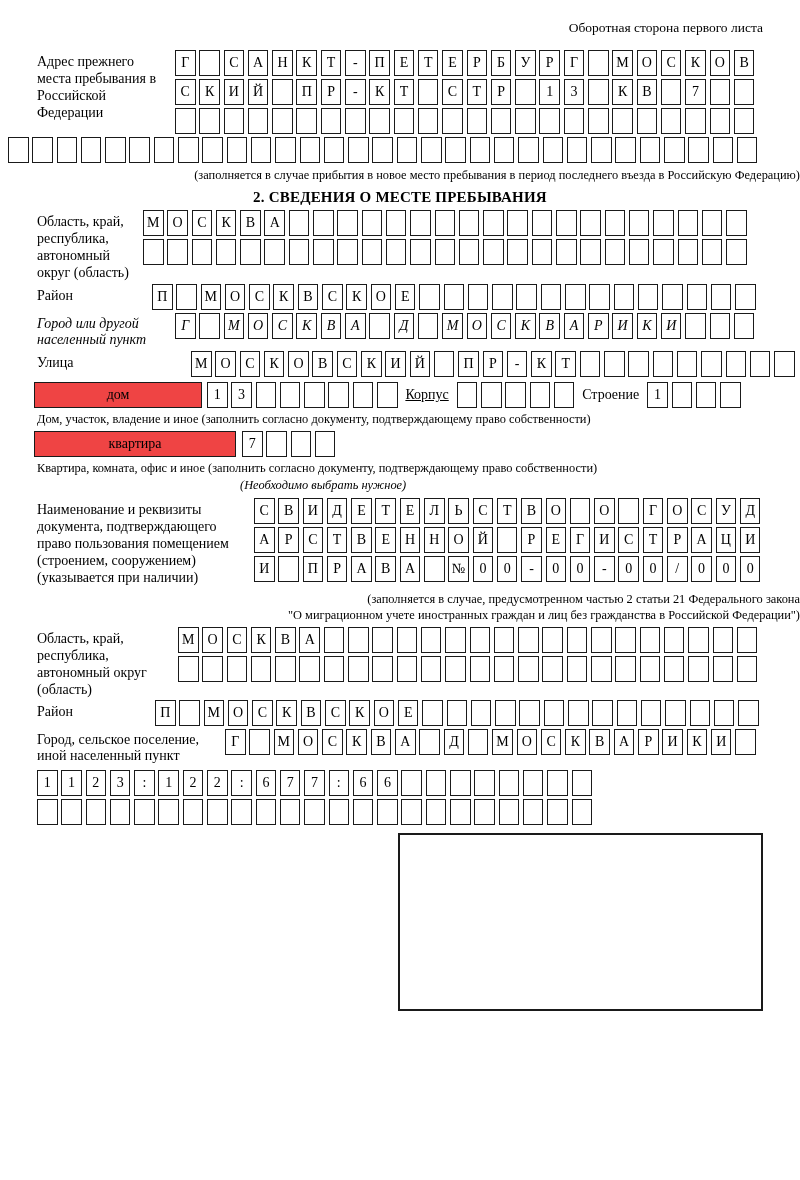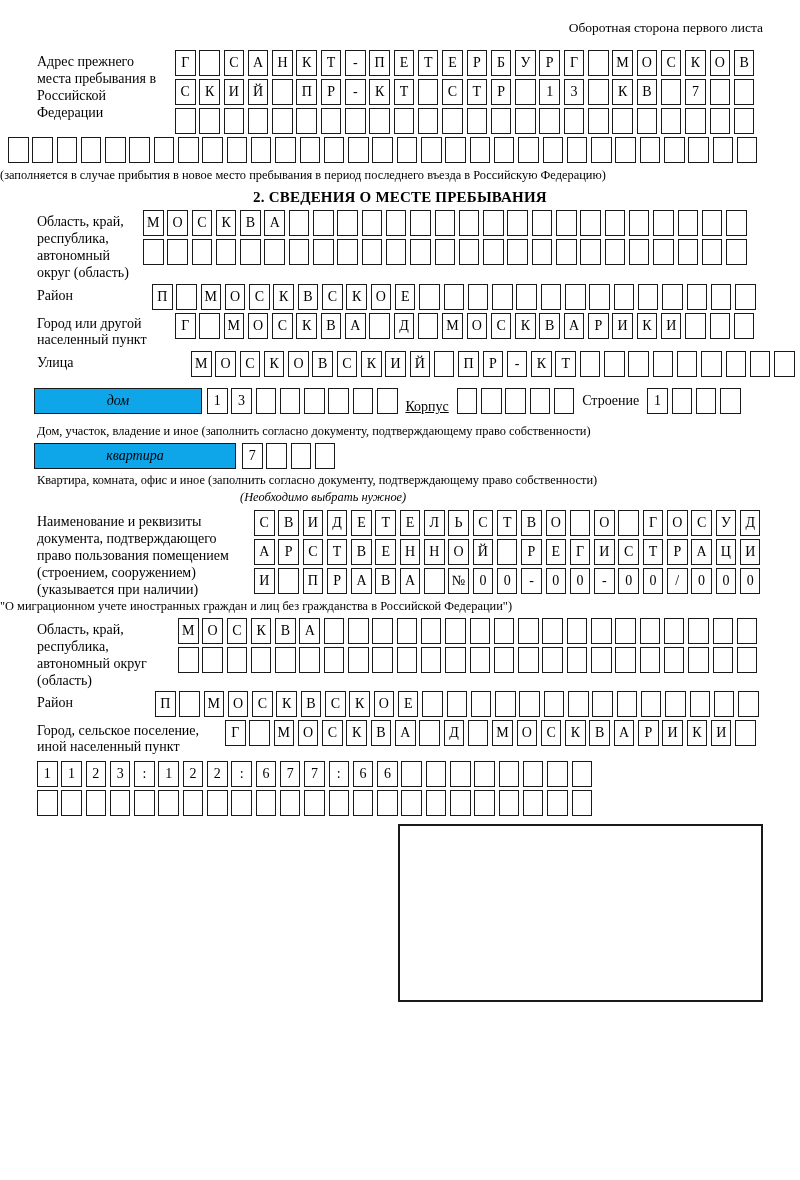--- a/index.html
+++ b/index.html
@@ -4,36 +4,36 @@
 <style>
   html,body{margin:0;padding:0;background:#fff;}
   body{width:800px;height:1180px;color:#000;
        font-family:"Liberation Serif","DejaVu Serif",serif;}
   .page{box-sizing:border-box;width:800px;height:1180px;padding-top:14px;overflow:hidden;position:relative;}
 
   .hnote{font-size:13.5px;text-align:right;padding-right:37px;margin-top:6px;}
 
   .sect-title{font-weight:bold;font-size:15px;text-align:center;margin-top:6px;letter-spacing:.2px;}
   .sub-title{font-weight:bold;font-size:14px;text-align:center;margin-top:6px;}
-  .caption{font-size:12.4px;text-align:left;line-height:16px;}
+  .caption{font-size:12.4px;text-align:right;line-height:16px;}
   .caption-left{font-size:12.4px;margin-left:37px;margin-top:3px;line-height:16px;}
 
   .flexrow{display:flex;align-items:flex-start;margin-left:37px;}
   .flabel{font-size:14px;line-height:17px;box-sizing:border-box;flex:0 0 auto;padding-top:3px;}
 
   .crow{display:flex;flex-wrap:nowrap;}
   .crow + .crow{margin-top:3px;}
   .cellcol{display:flex;flex-direction:column;}
 
   .cell{box-sizing:border-box;flex:0 0 auto;width:20.5px;height:26px;margin-right:3.8px;
         border:1.6px solid #1a1a1a;display:inline-flex;align-items:center;justify-content:center;
         font-size:14px;line-height:1;background:#fff;}
 
   .wbox{box-sizing:border-box;height:26px;border:1.6px solid #1a1a1a;flex:0 0 auto;
-        display:flex;align-items:center;justify-content:center;font-size:14px;background:#0ea5e9;font-style:italic;}
+        display:flex;align-items:center;justify-content:center;font-size:14px;background:#ef4444;}
 
   .inline-lbl{font-size:14px;line-height:26px;flex:0 0 auto;}
 
   .stay-row{display:flex;align-items:center;margin-left:37px;margin-top:5px;}
   .stay-row .flabel{padding-top:0;line-height:26px;}
 
   .choose-note{font-size:12.4px;margin-left:240px;margin-top:2px;font-style:italic;}
 
   .stamp{box-sizing:border-box;width:365px;height:178px;border:2px solid #1a1a1a;margin-left:398px;margin-top:8px;background:#fff;}
   .stamp-note{width:384px;margin-left:388px;margin-top:6px;text-align:center;font-size:12.6px;line-height:18px;}
@@ -249,21 +249,21 @@
         <span class="cell"></span>
         <span class="cell"></span>
         <span class="cell"></span>
         <span class="cell"></span>
         <span class="cell"></span>
         <span class="cell"></span>
         <span class="cell"></span>
       </div>
   </div>
 
-  <div class="flexrow" style="margin-top:3px;">
+  <div class="flexrow" style="margin-top:3px;font-style:italic;">
     <div class="flabel" style="width:138px;padding-right:10px;line-height:16px;">Город или другой населенный пункт</div>
     <div class="crow">
         <span class="cell">Г</span>
         <span class="cell"></span>
         <span class="cell">М</span>
         <span class="cell">О</span>
         <span class="cell">С</span>
         <span class="cell">К</span>
         <span class="cell">В</span>
         <span class="cell">А</span>
@@ -322,21 +322,21 @@
     <span class="crow">
         <span class="cell">1</span>
         <span class="cell">3</span>
         <span class="cell"></span>
         <span class="cell"></span>
         <span class="cell"></span>
         <span class="cell"></span>
         <span class="cell"></span>
         <span class="cell"></span>
       </span>
-    <span class="inline-lbl" style="margin:12px 8px 0 4px;text-decoration:underline;">Корпус</span>
+    <span class="inline-lbl" style="margin:0 8px 0 4px;text-decoration:underline;">Корпус</span>
     <span class="crow">
         <span class="cell"></span>
         <span class="cell"></span>
         <span class="cell"></span>
         <span class="cell"></span>
         <span class="cell"></span>
       </span>
     <span class="inline-lbl" style="margin:0 8px 0 4px;">Строение</span>
     <span class="crow">
         <span class="cell">1</span>
@@ -428,20 +428,21 @@
           <span class="cell">0</span>
           <span class="cell">0</span>
           <span class="cell">/</span>
           <span class="cell">0</span>
           <span class="cell">0</span>
           <span class="cell">0</span>
         </div>
     </div>
   </div>
 
+  <div class="caption" style="margin-top:5px;">(заполняется в случае, предусмотренном частью 2 статьи 21 Федерального закона</div>
   <div class="caption">"О миграционном учете иностранных граждан и лиц без гражданства в Российской Федерации")</div>
 
   <div class="flexrow" style="margin-top:4px;">
     <div class="flabel" style="width:141px;padding-right:12px;">Область, край, республика, автономный округ (область)</div>
     <div class="cellcol">
       <div class="crow">
           <span class="cell">М</span>
           <span class="cell">О</span>
           <span class="cell">С</span>
           <span class="cell">К</span>

